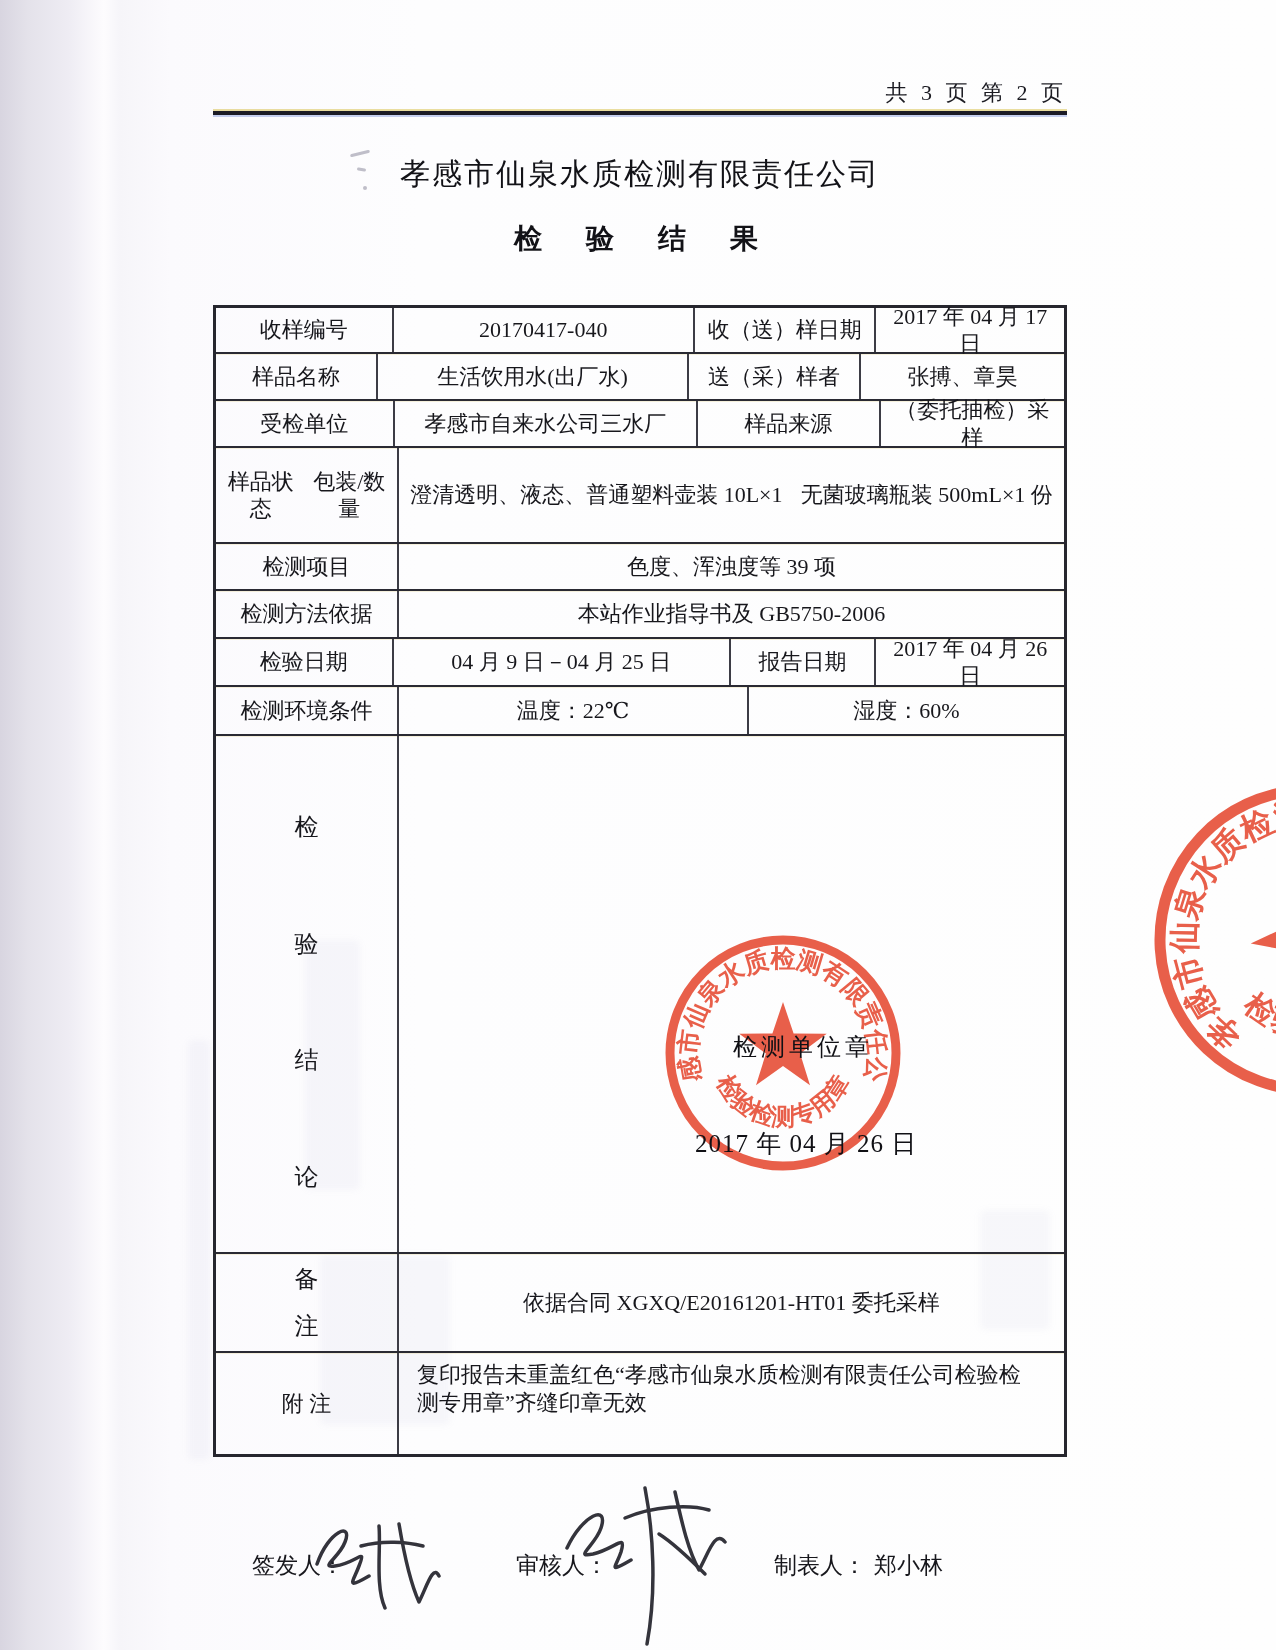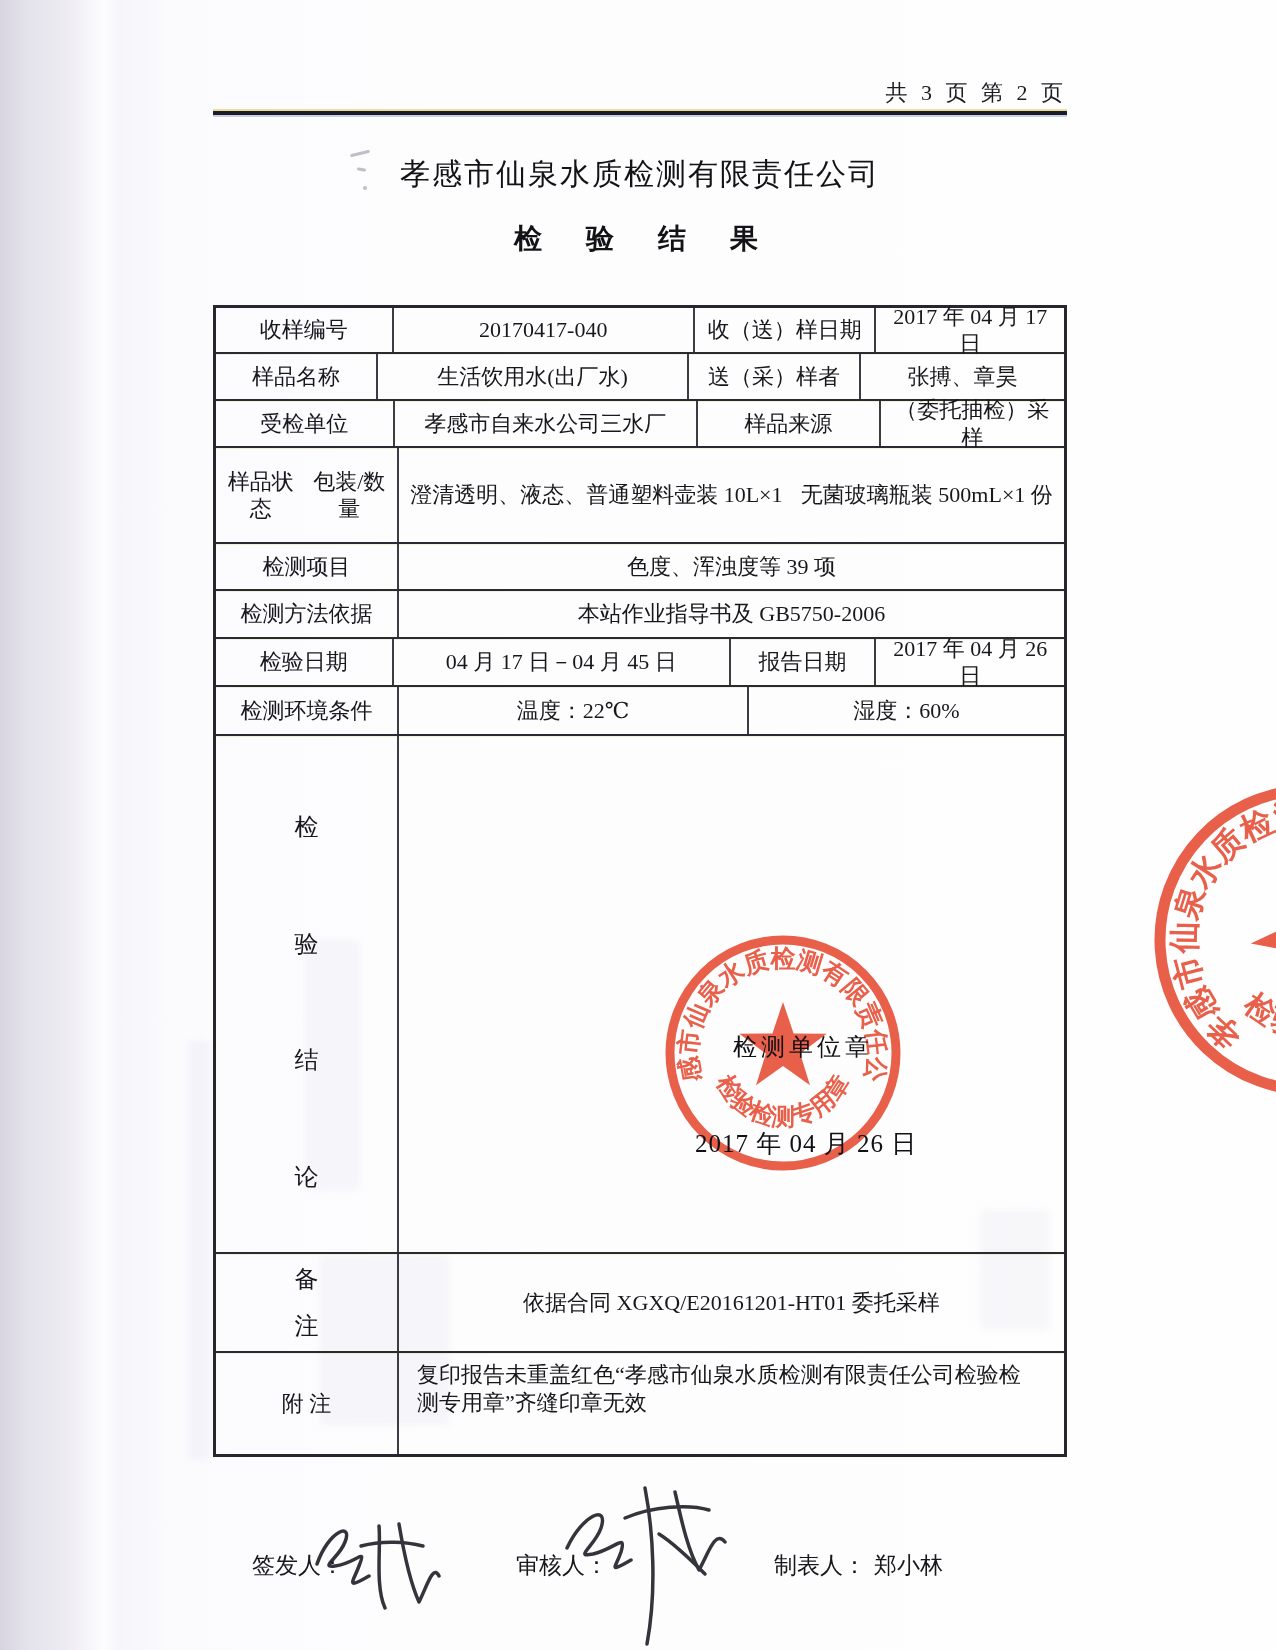--- a/index.html
+++ b/index.html
@@ -136,21 +136,21 @@
       <div class="tcell grow">色度、浑浊度等 39 项</div>
     </div>
 
     <div class="trow" style="height:48px">
       <div class="tcell" style="width:181px">检测方法依据</div>
       <div class="tcell grow">本站作业指导书及 GB5750-2006</div>
     </div>
 
     <div class="trow" style="height:48px">
       <div class="tcell" style="width:181px">检验日期</div>
-      <div class="tcell" style="width:348px">04 月 17 日－04 月 45 日</div>
+      <div class="tcell" style="width:348px">04 月 9 日－04 月 25 日</div>
       <div class="tcell" style="width:150px">报告日期</div>
       <div class="tcell grow">2017 年 04 月 26 日</div>
     </div>
 
     <div class="trow" style="height:49px">
       <div class="tcell" style="width:181px">检测环境条件</div>
       <div class="tcell" style="width:350px">温度：22℃</div>
       <div class="tcell grow">湿度：60%</div>
     </div>
 

